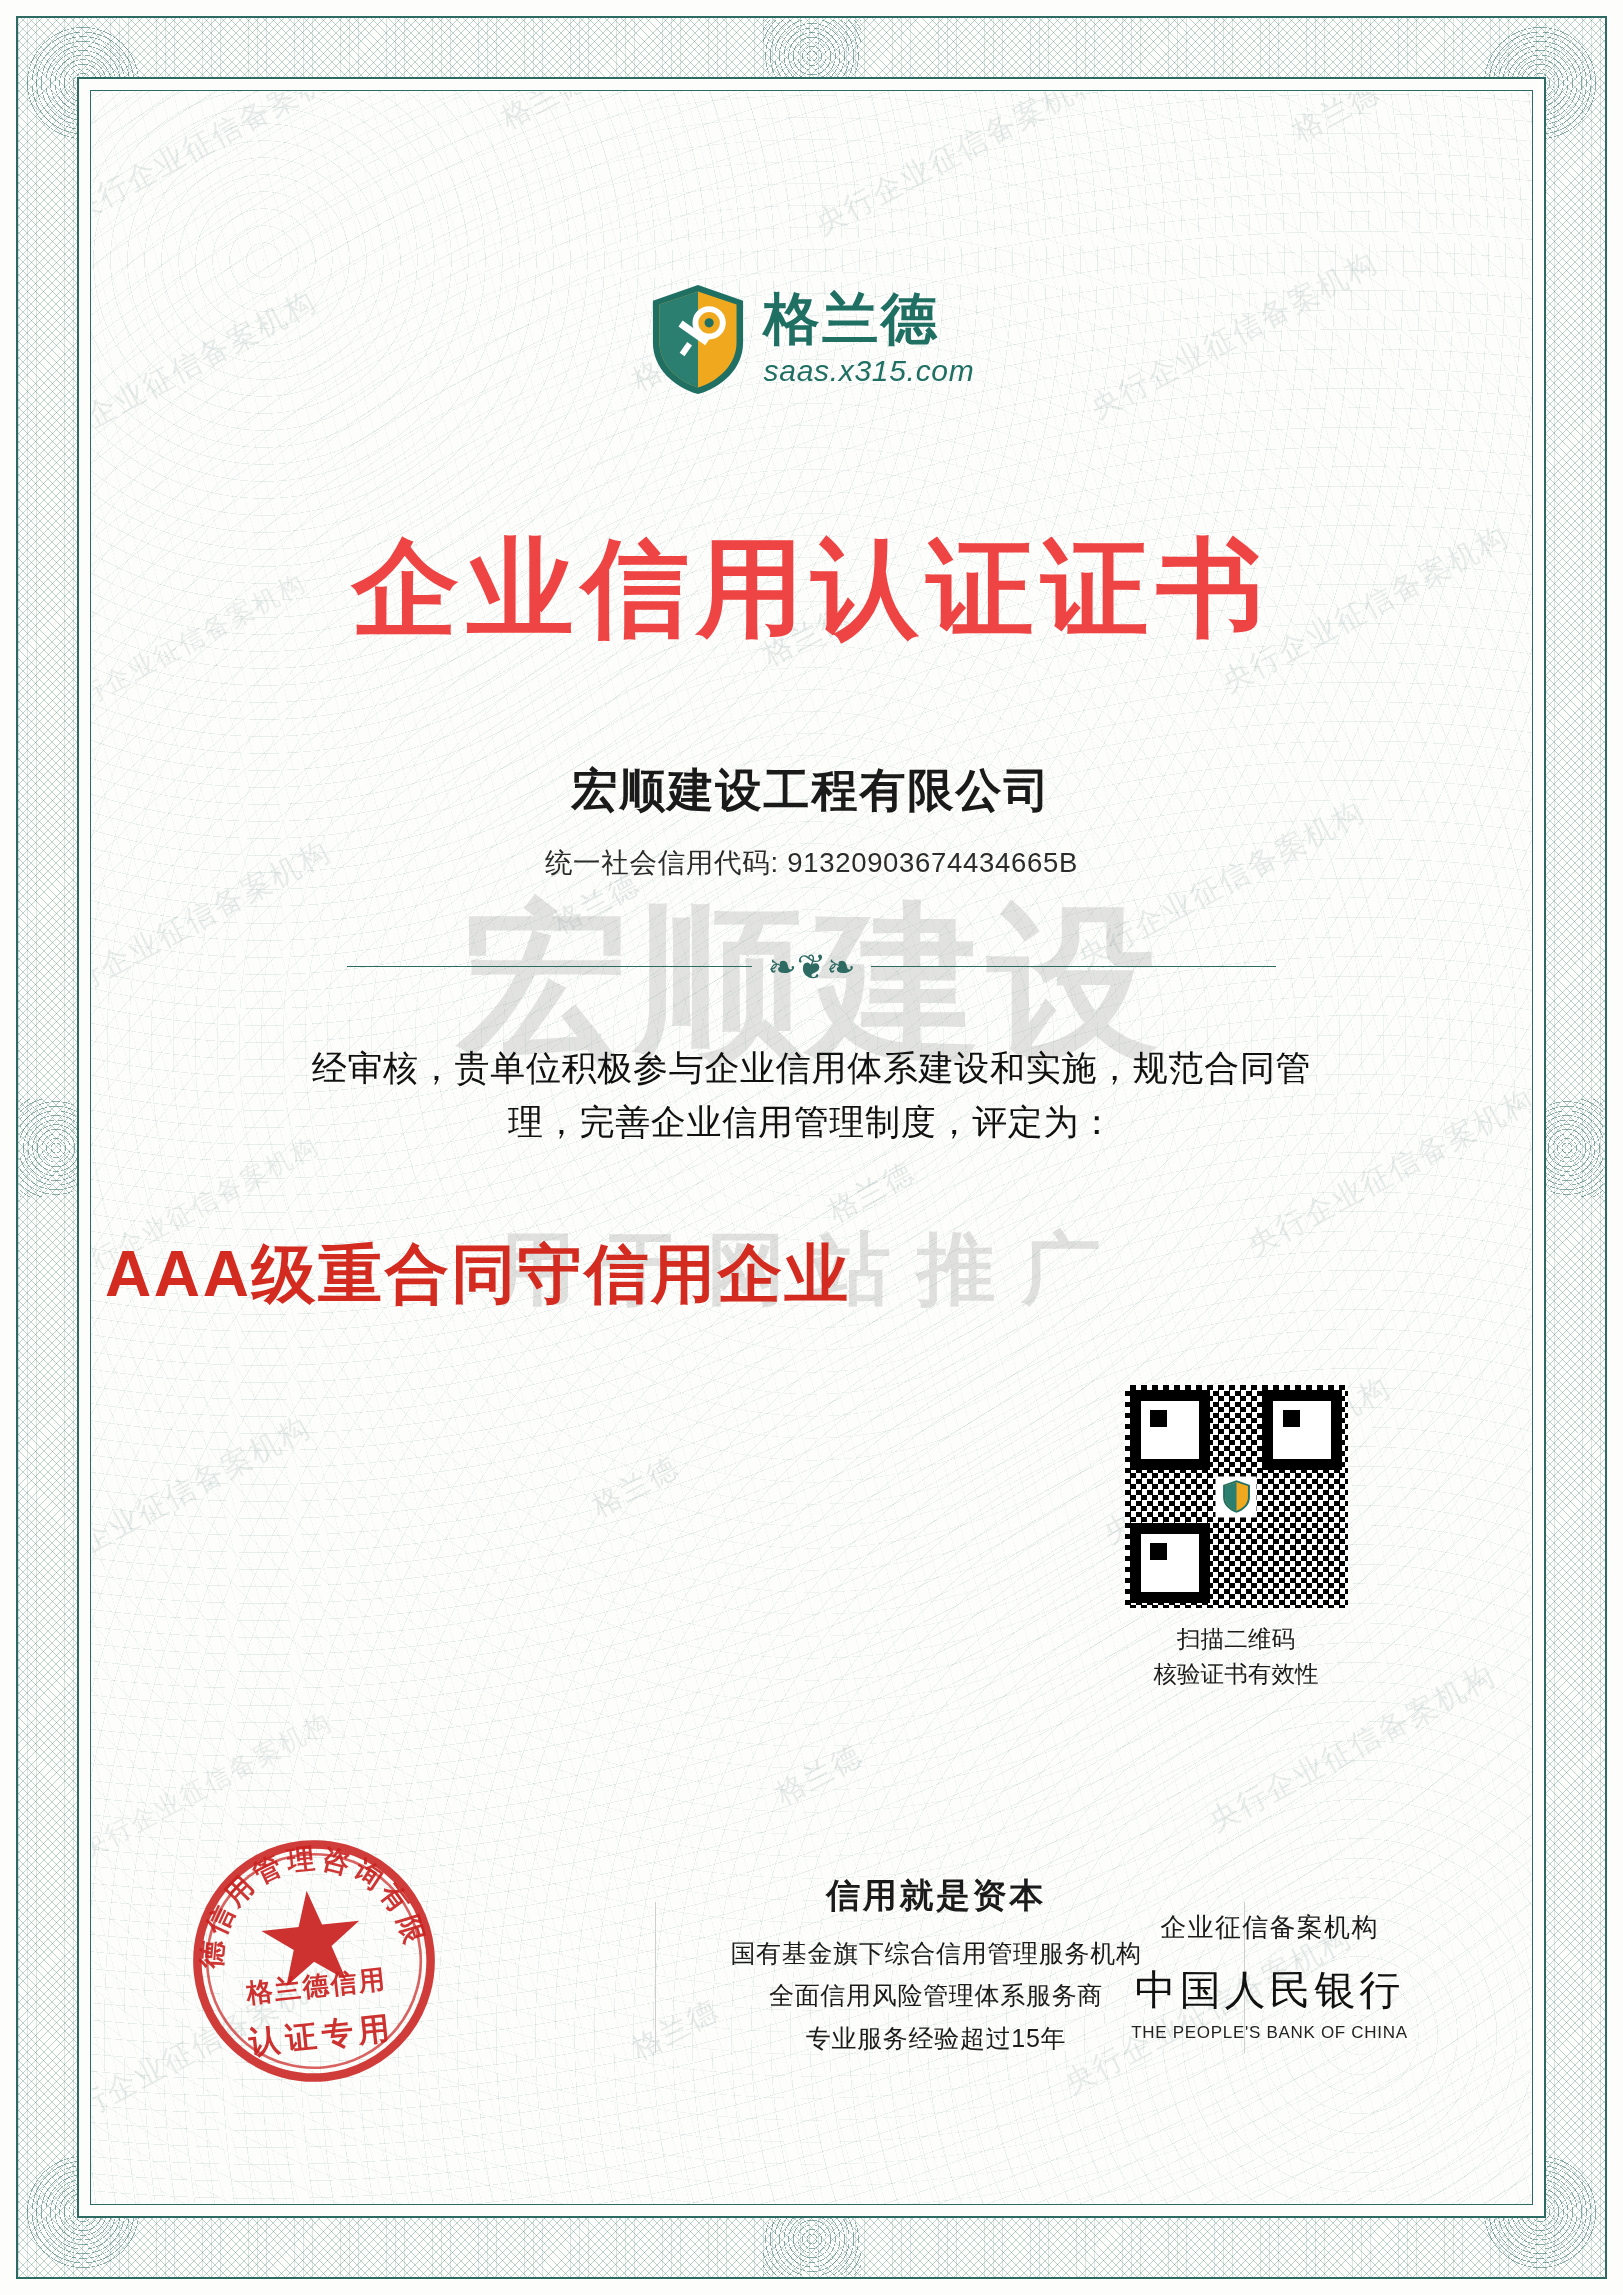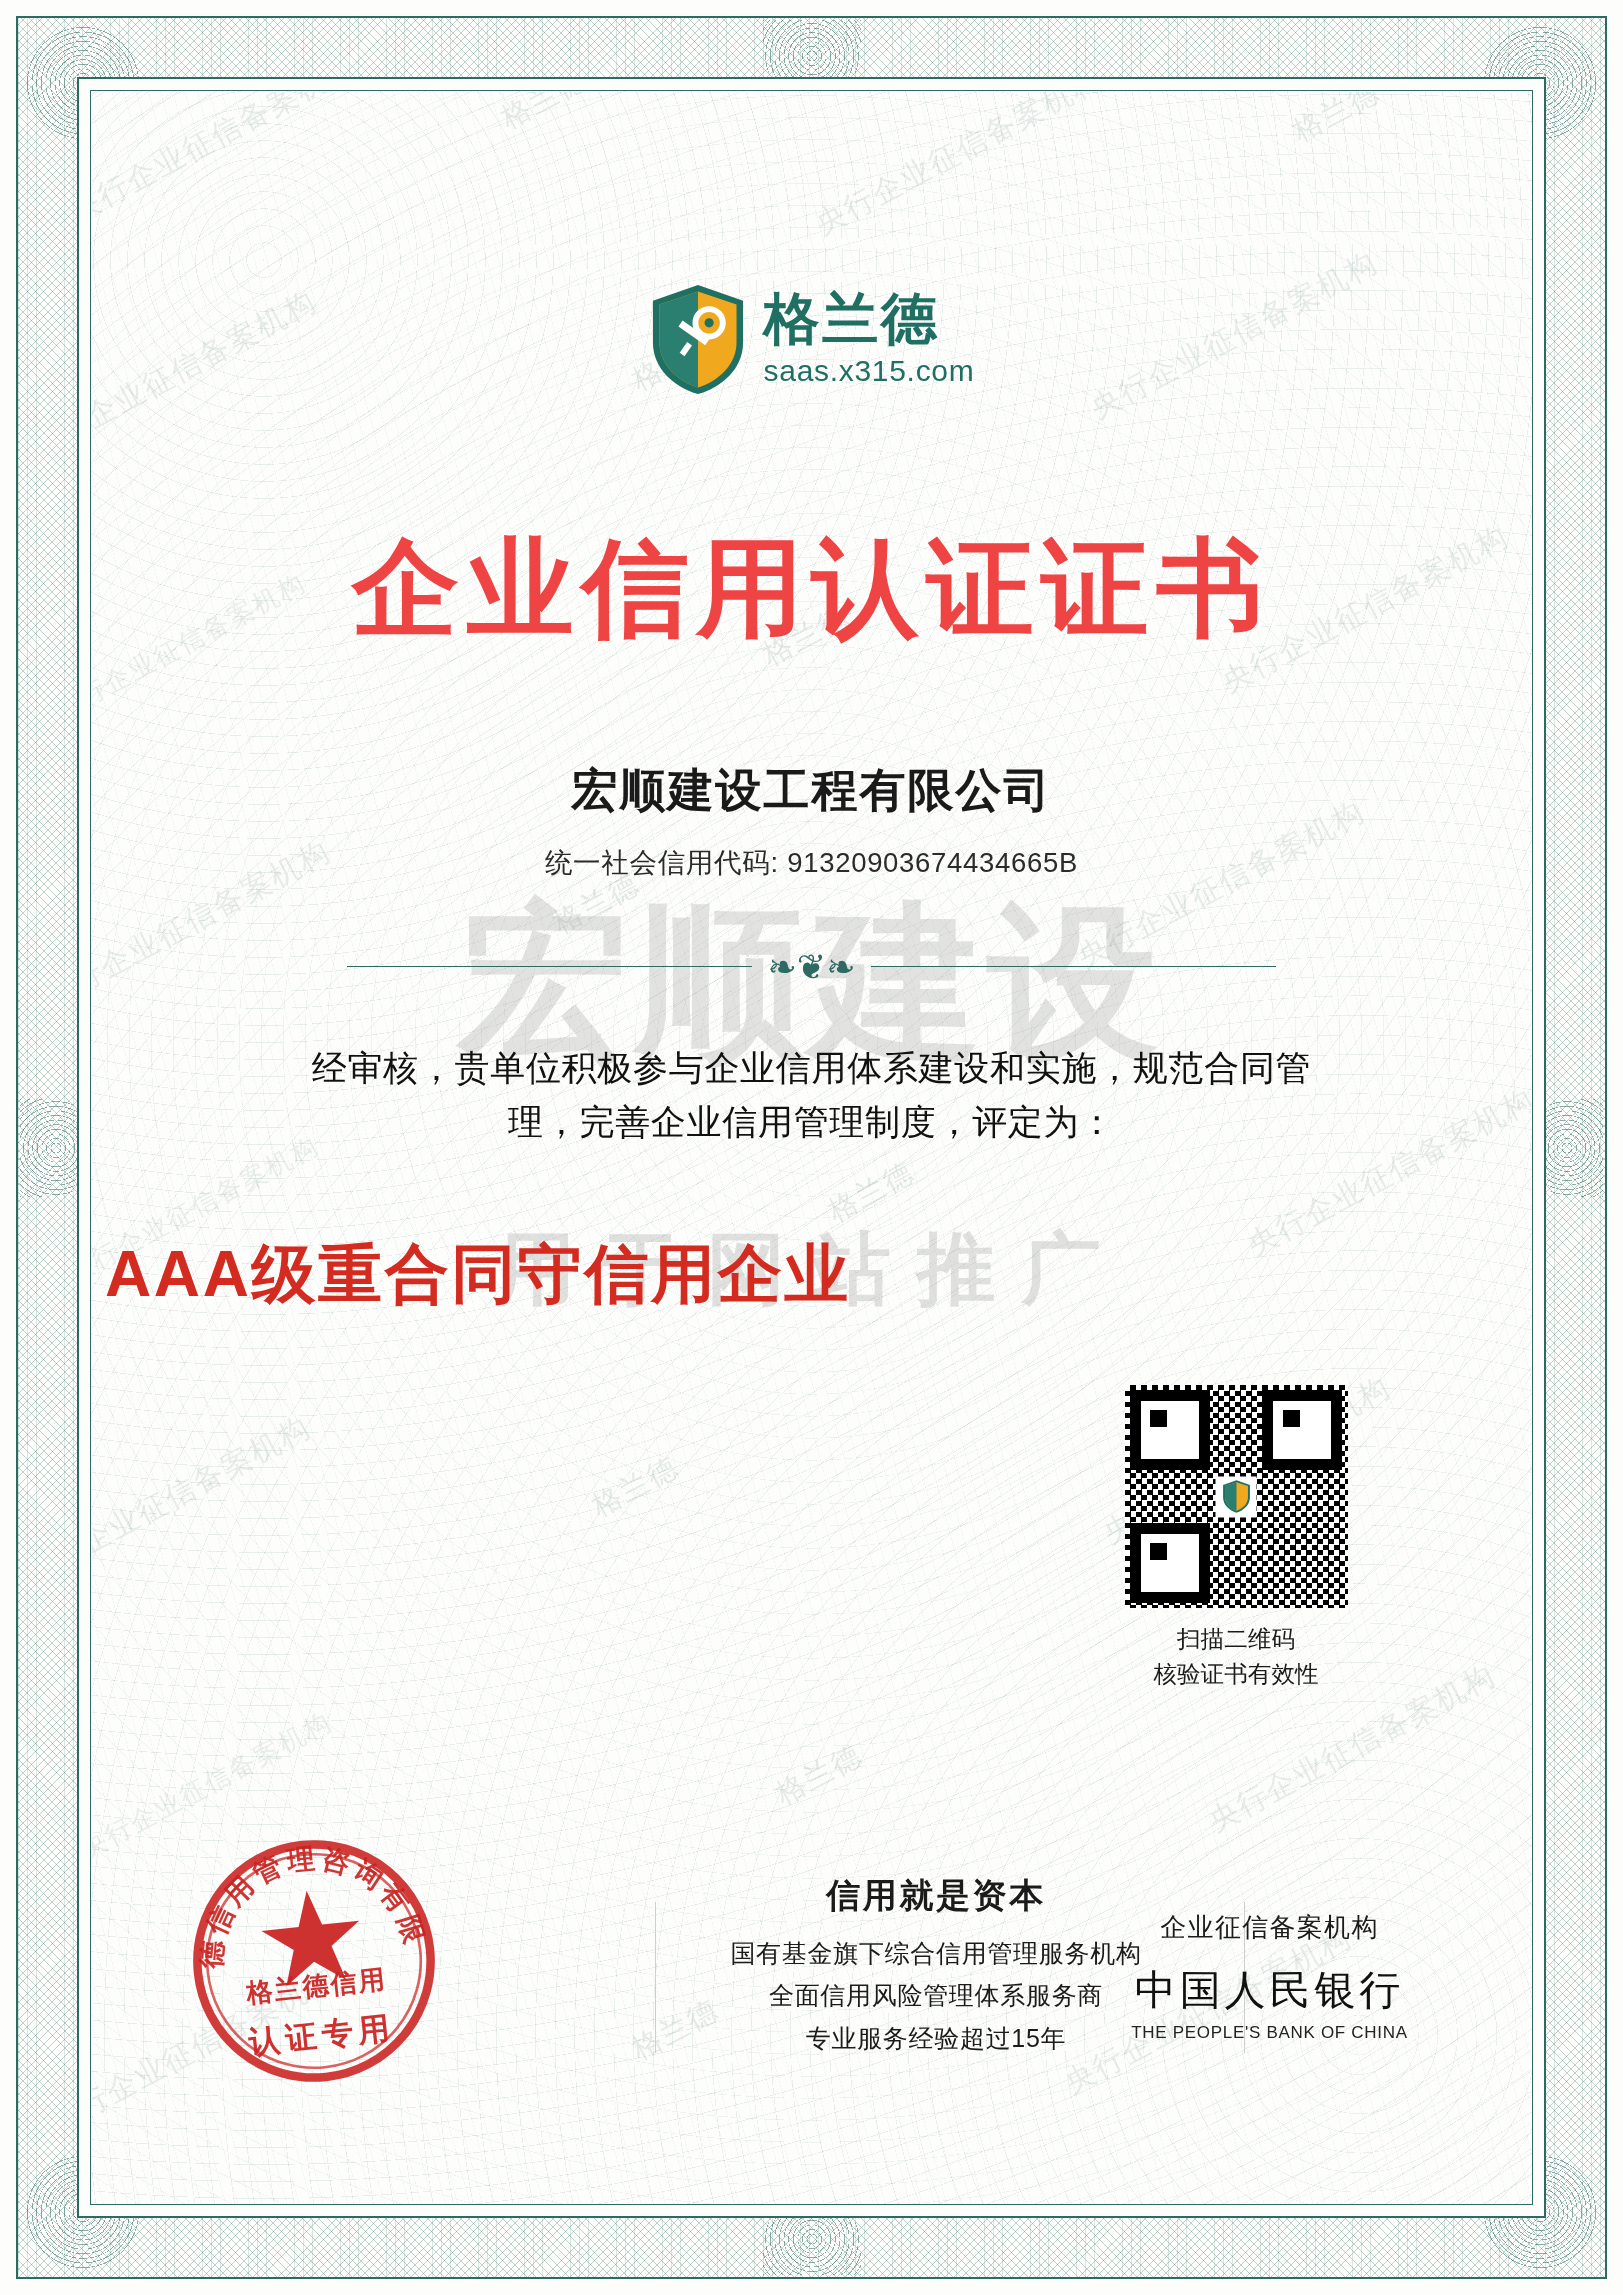--- a/index.html
+++ b/index.html
@@ -125,20 +125,21 @@
     color: #1f6f63;
     letter-spacing: 2.6px;
     line-height: 1;
   }
   .logo-url {
     font-size: 30px;
     color: #1f6f63;
     letter-spacing: 0.7px;
     margin-top: 6.5px;
     font-family: "Liberation Sans", sans-serif;
+    font-style: italic;
   }
 
   
   .cert-title {
     position: absolute;
     top: 412px;
     left: 0; right: 0;
     text-align: center;
     font-size: 107px;
     font-weight: bold;

